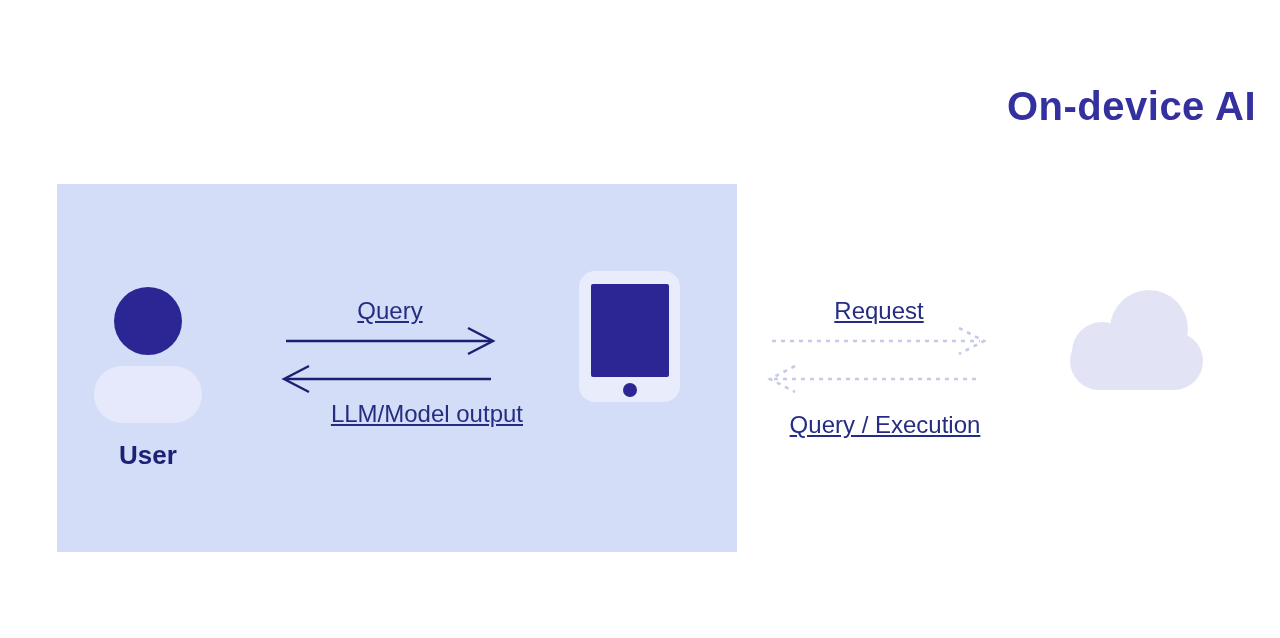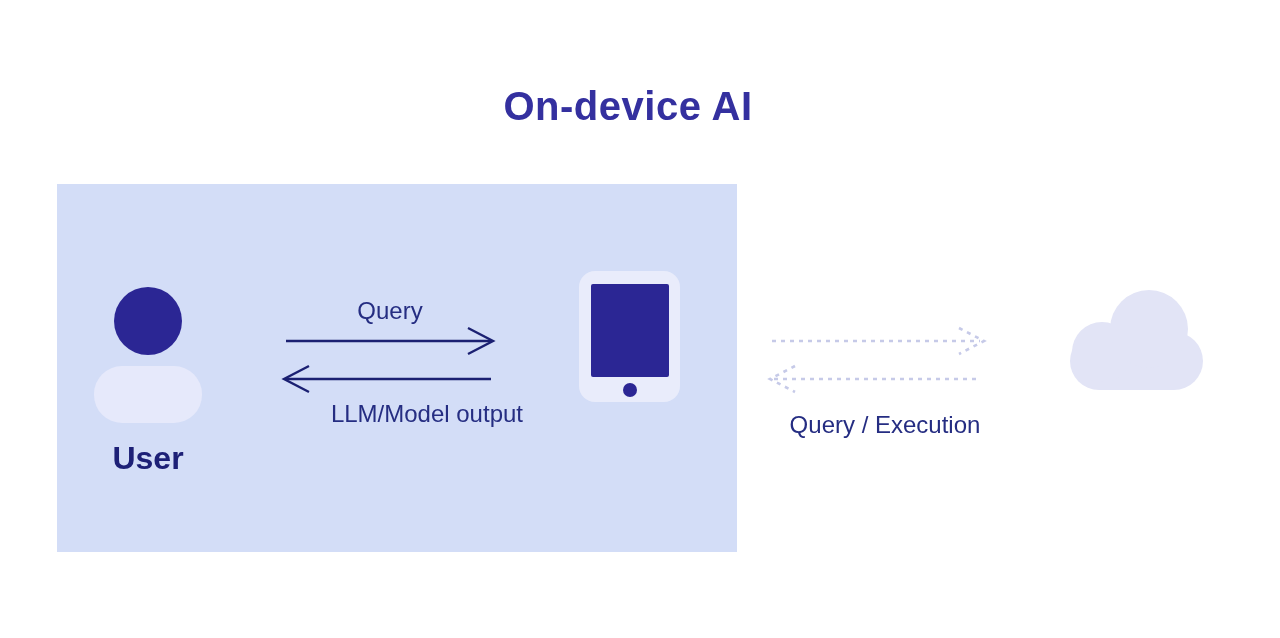--- a/index.html
+++ b/index.html
@@ -13,21 +13,21 @@
     width: 1280px;
     height: 638px;
     background: #ffffff;
     overflow: hidden;
   }
   .title {
     position: absolute;
     top: 84px;
     left: 0;
     width: 1256px;
-    text-align: center;
+    text-align: right;
     font-size: 40px;
     font-weight: 700;
     letter-spacing: 0.5px;
     color: #34309f;
   }
   .device-box {
     position: absolute;
     left: 57px;
     top: 184px;
     width: 680px;
@@ -108,34 +108,35 @@
     top: -42px;
     width: 78px;
     height: 78px;
     border-radius: 50%;
     background: #e2e4f6;
   }
   
   .entity-label {
     position: absolute;
     text-align: center;
-    font-size: 32px;
+    font-size: 26px;
     font-weight: 700;
     color: #1d2077;
   }
   .label-user   { left: 88px;   top: 440px; width: 120px; }
   .label-device { left: 571px;  top: 440px; width: 120px; }
   .label-cloud  { left: 1063px; top: 438px; width: 140px; }
   
   .flow-text {
     position: absolute;
     text-align: center;
     font-size: 24px;
     font-weight: 500;
     color: #252d82;
+    text-decoration: underline;
   }
   .flow-query   { left: 290px; top: 297px; width: 200px; }
   .flow-output  { left: 268px; top: 400px; width: 255px; text-align: right; }
   .flow-request { left: 779px; top: 297px; width: 200px; }
   .flow-answer  { left: 760px; top: 411px; width: 250px; }
   
   .arrow { position: absolute; }
   .arrow-query    { left: 281px; top: 325px; }
   .arrow-output   { left: 278px; top: 363px; }
   .arrow-request  { left: 766px; top: 324px; }
@@ -166,20 +167,21 @@
     <line x1="8" y1="16" x2="213" y2="16" stroke="#1b2072" stroke-width="2.4"></line>
     <polyline points="31,3 6,16 31,29" fill="none" stroke="#1b2072" stroke-width="2.4"></polyline>
   </svg>
   <div class="flow-text flow-output">LLM/Model output</div>
 
   <div class="tablet-frame">
     <div class="tablet-screen"></div>
     <div class="tablet-home-dot"></div>
   </div>
 
+  <div class="flow-text flow-request">Request</div>
   <svg class="arrow arrow-request" width="224" height="34" viewBox="0 0 224 34">
     <line x1="6" y1="17" x2="214" y2="17" stroke="#c6cae8" stroke-width="2.6" stroke-dasharray="4 5"></line>
     <polyline points="193,4 218,17 193,30" fill="none" stroke="#c6cae8" stroke-width="2.6" stroke-dasharray="4 5"></polyline>
   </svg>
 
   <svg class="arrow arrow-answer" width="224" height="34" viewBox="0 0 224 34">
     <line x1="10" y1="17" x2="216" y2="17" stroke="#c6cae8" stroke-width="2.6" stroke-dasharray="4 5"></line>
     <polyline points="31,4 6,17 31,30" fill="none" stroke="#c6cae8" stroke-width="2.6" stroke-dasharray="4 5"></polyline>
   </svg>
   <div class="flow-text flow-answer">Query / Execution</div>

